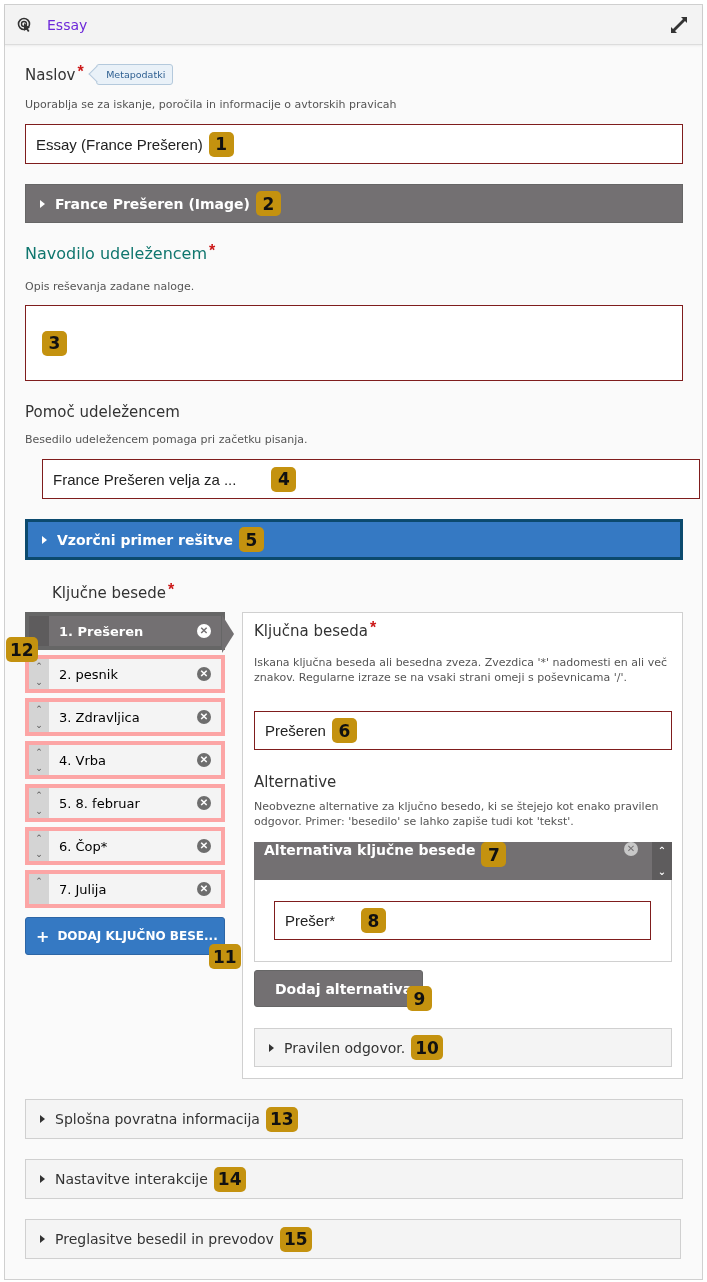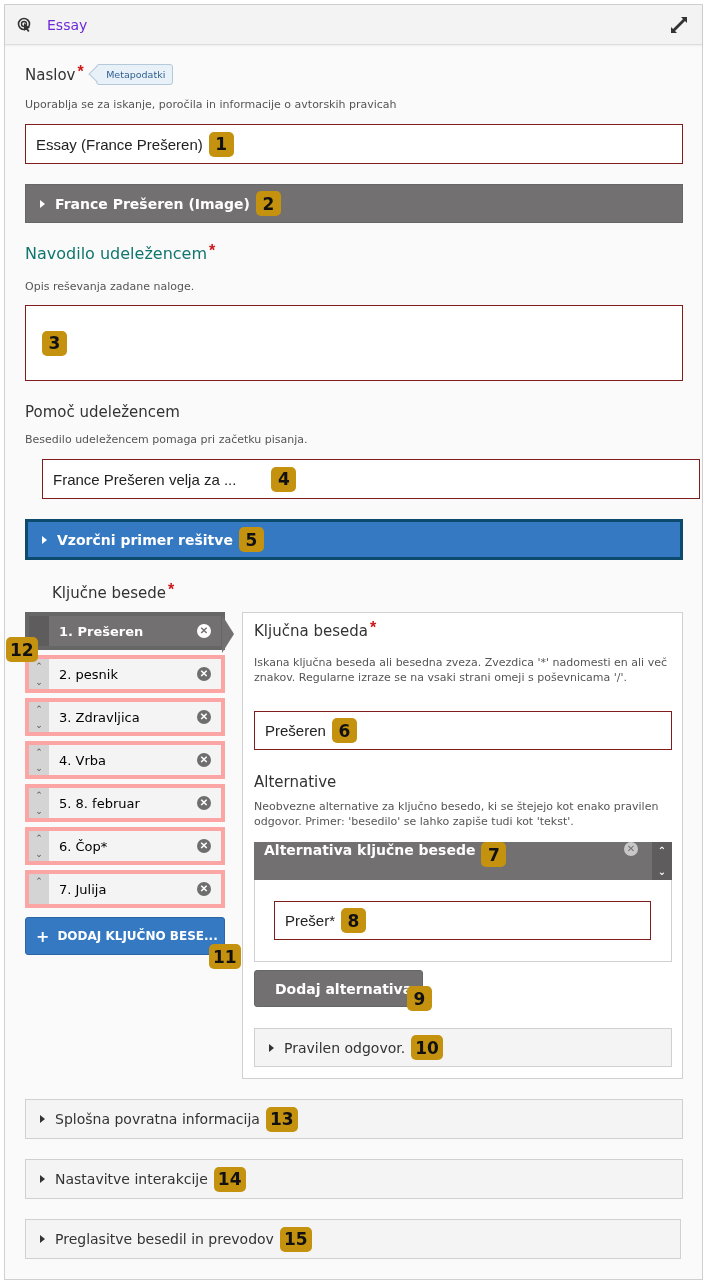--- a/index.html
+++ b/index.html
@@ -190,21 +190,21 @@
 <div class="alt-head">
   <span>Alternativa ključne besede</span>
   <span class="badge">7</span>
   <span class="del">✕</span>
   <div class="arrows">
       <span>⌃</span>
       <span>⌄</span>
     </div>
 </div>
 <div class="alt-body"></div>
-<div class="abs input" style="left:274px; top:901px; width:377px; height:39px;">
+<div class="abs input" style="left:274px; top:901px; width:377px; height:39px;gap:20px;">
   <span>Prešer*</span>
   <span class="badge">8</span>
 </div>
 
 <div class="btn-gray">
   <span>Dodaj alternativa</span>
 </div>
 <span class="badge abs" style="left:407px; top:986px; margin:0;">9</span>
 
 <div class="abs collapse" style="left:254px; top:1028px; width:418px; height:39px;">

